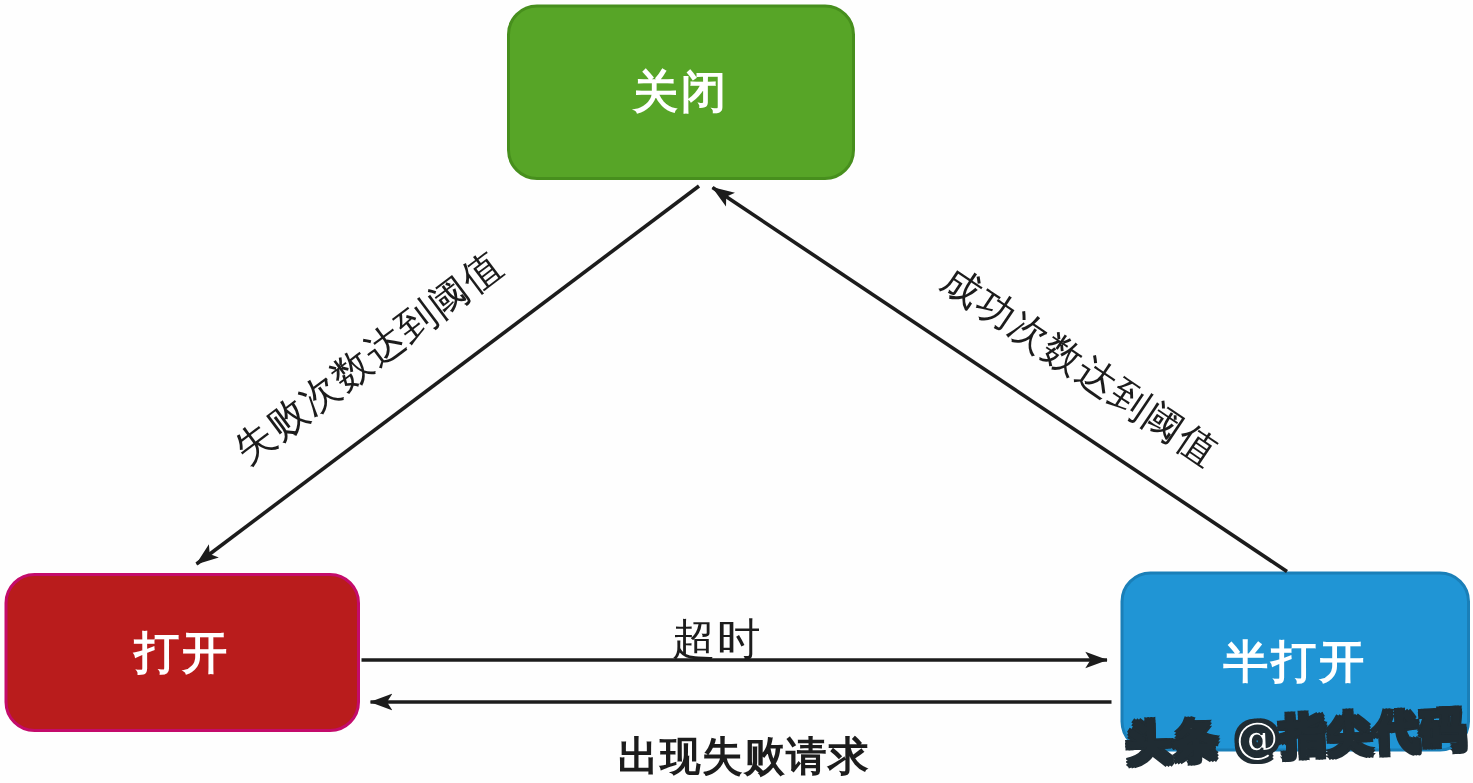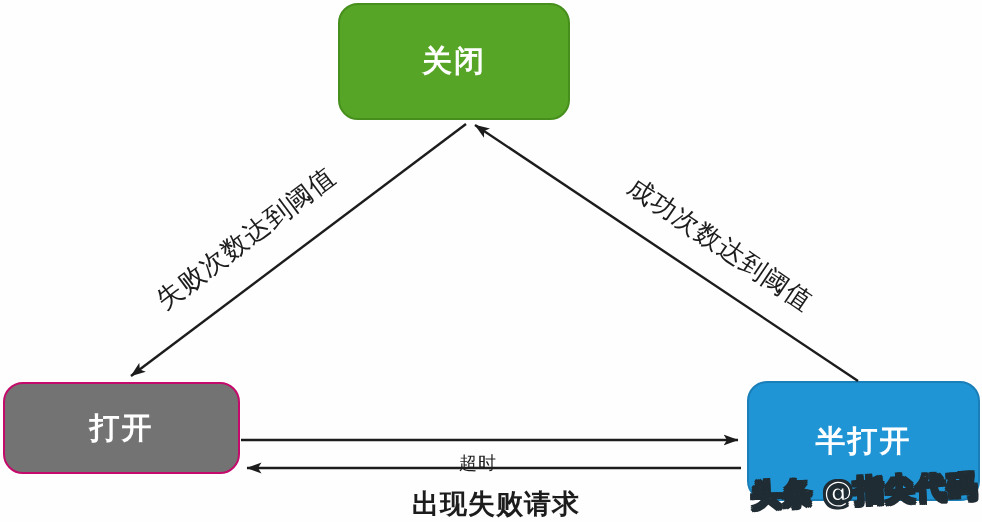--- a/index.html
+++ b/index.html
@@ -19,22 +19,22 @@
     font-size:30px;font-weight:bold;
     letter-spacing:2px;
     z-index:1;
     box-sizing:border-box;
   }
   .node-closed{
     left:338px;top:3px;width:232px;height:117px;
     background:#57a527;border:2px solid #478f1d;
   }
   .node-open{
-    left:3px;top:382px;width:237px;height:92px;
-    background:#737373;border:2px solid #c40b6b;
+    left:3px;top:382px;width:237px;height:106px;
+    background:#b91c1c;border:2px solid #c40b6b;
   }
   .node-half-open{
     left:747px;top:381px;width:233px;height:120px;
     background:#2095d5;border:2px solid #1a7fb8;
   }
   .edge-label{
     position:absolute;
     color:#1c1c1c;
     font-size:26px;
     font-weight:500;
@@ -46,22 +46,21 @@
   .label-fail{
     left:131px;top:221px;width:230px;
     transform:rotate(-37deg);
   }
   .label-success{
     left:605px;top:227px;width:230px;
     transform:rotate(34deg);
   }
   .label-timeout{
     left:418px;top:407px;width:120px;
-    font-size:18px;
-    margin-top:44px;
+    font-size:29px;
   }
   .label-fail-request{
     left:406px;top:486px;width:180px;
     font-size:27px;
     font-weight:bold;
   }
   .watermark{
     position:absolute;
     right:4px;top:471px;
     z-index:5;

